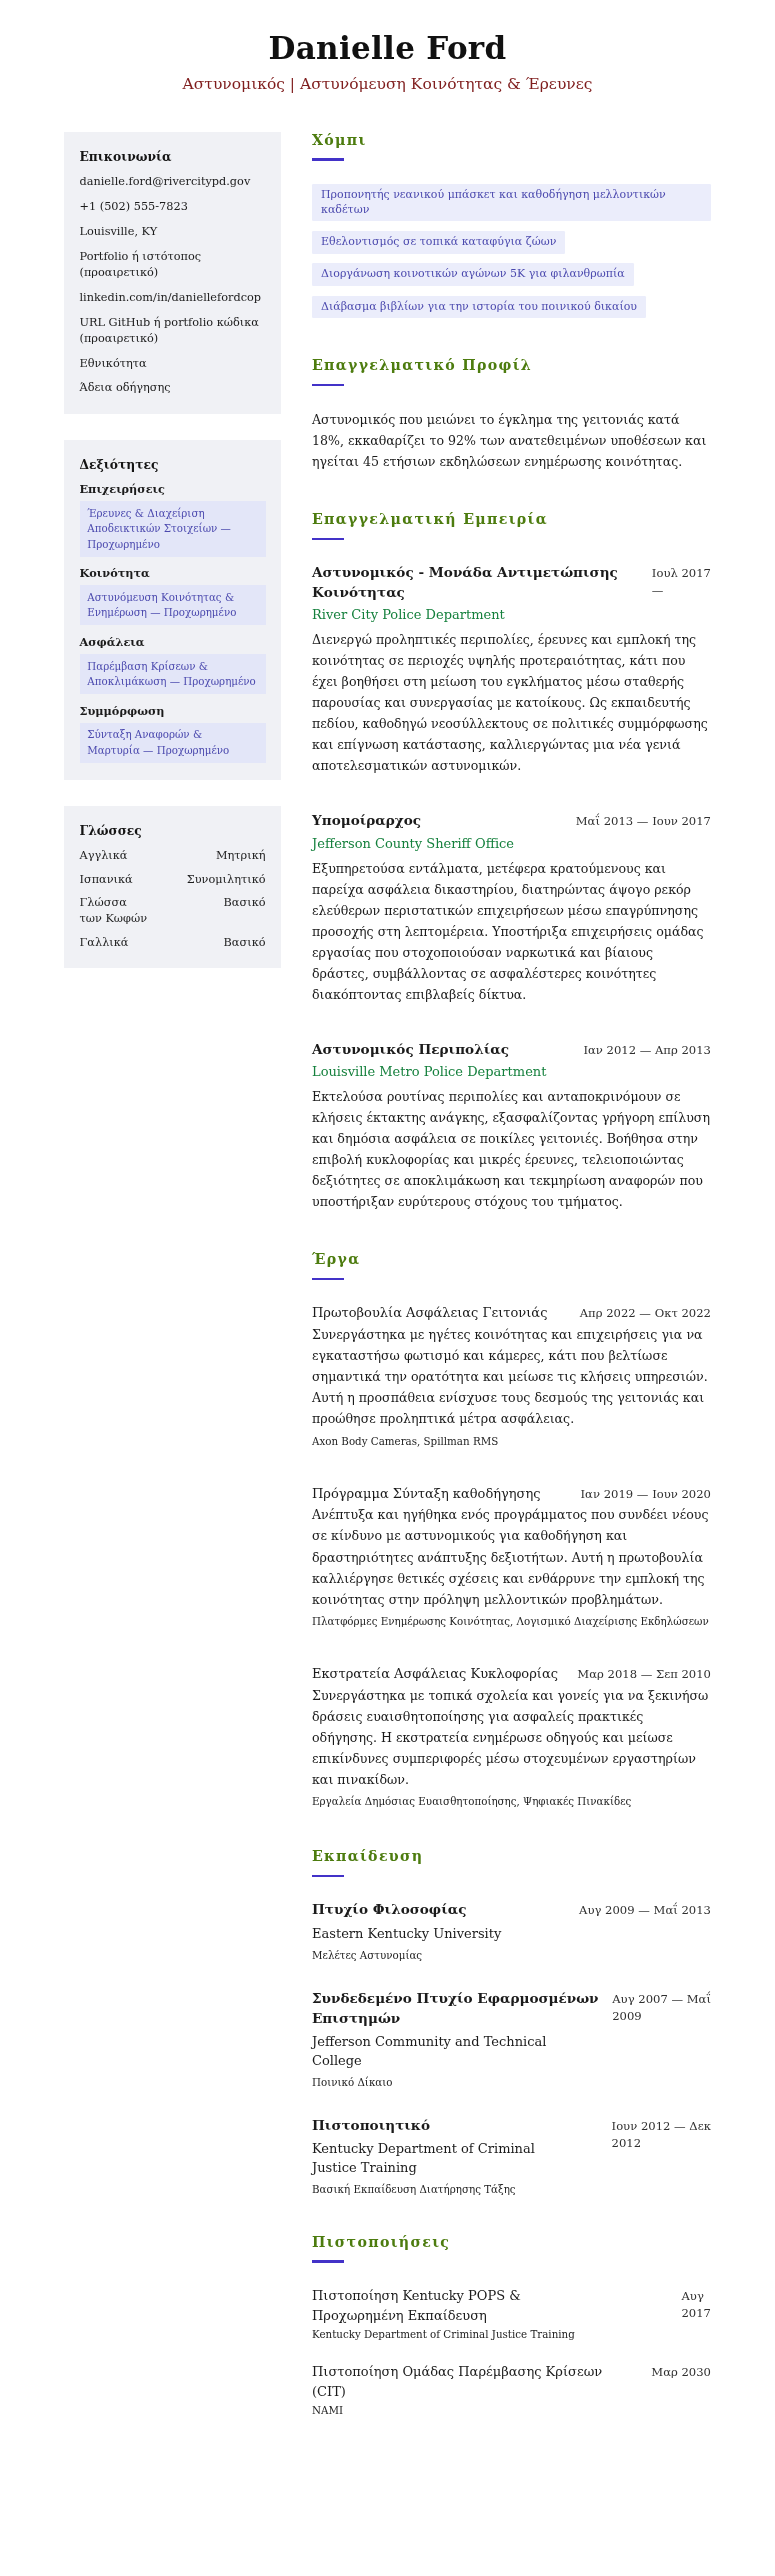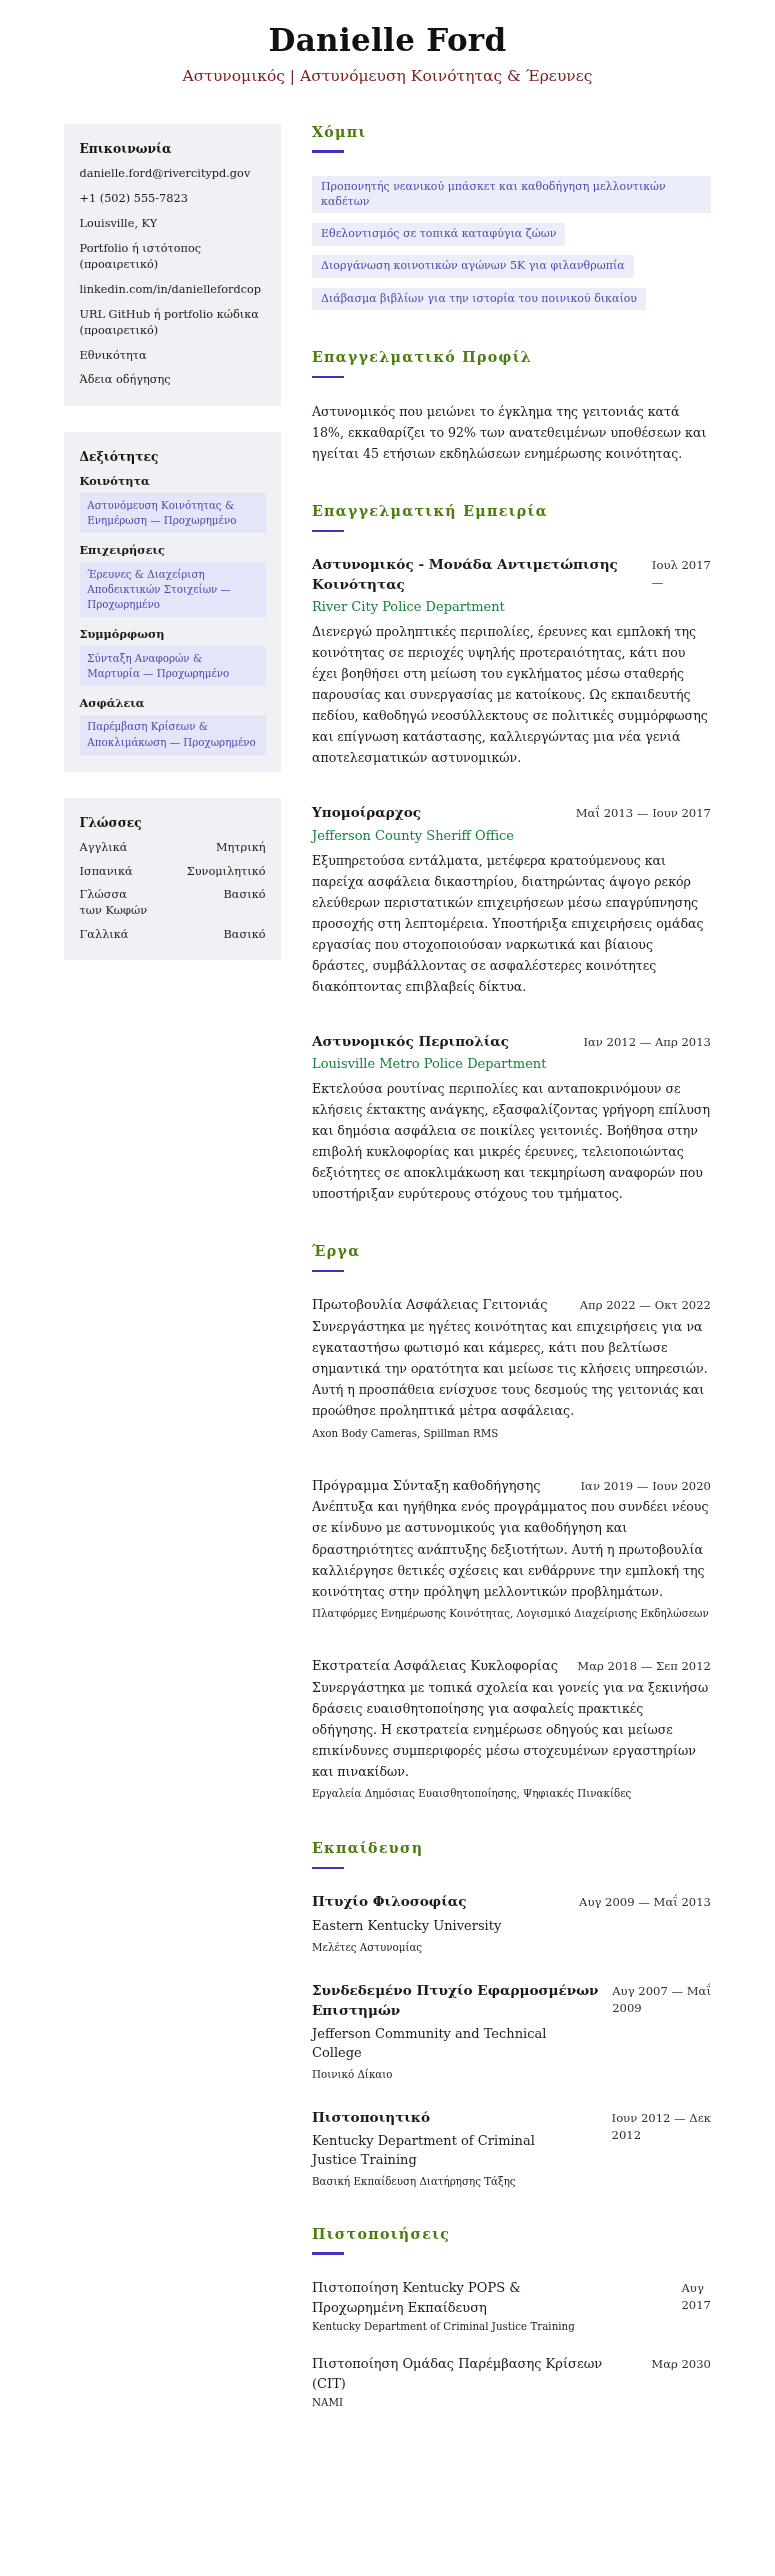--- a/index.html
+++ b/index.html
@@ -1,18 +1,18 @@
 <!DOCTYPE html>
 <html lang="el" style="font-size:10.3px"><head>
 <meta charset="utf-8">
 <title>Resume</title>
 <style>
   html,body { margin:0; padding:0; background:#ffffff; }
   body { font-family:"DejaVu Serif","Liberation Serif",serif; color:#1b1b1b; }
-  .page { width:711px; box-sizing:border-box; padding:22px 32px 45px 32px; margin:0 auto; }
+  .page { width:711px; box-sizing:border-box; padding:22px 32px 45px 32px; margin:8px auto; }
 
   
   .header { text-align:center; }
   .name { font-size:31px; font-weight:bold; letter-spacing:0.3px; color:#111; }
   .subtitle { font-size:15.5px; margin-top:9px; color:#7f1d1d; }
 
   
   .columns { display:flex; gap:31px; margin-top:39px; align-items:flex-start; }
   .sidebar { flex:0 0 217px; width:217px; }
   .main { flex:1; min-width:0; }
@@ -87,34 +87,34 @@
         <div class="contact-item">Portfolio ή ιστότοπος (προαιρετικό)</div>
         <div class="contact-item">linkedin.com/in/daniellefordcop</div>
         <div class="contact-item">URL GitHub ή portfolio κώδικα (προαιρετικό)</div>
         <div class="contact-item">Εθνικότητα</div>
         <div class="contact-item">Άδεια οδήγησης</div>
       </div>
 
       <div class="card">
         <div class="card-title">Δεξιότητες</div>
         <div class="skill-group">
+          <div class="skill-cat">Επιχειρήσεις</div>
+          <div class="side-chip">Έρευνες &amp; Διαχείριση Αποδεικτικών Στοιχείων — Προχωρημένο</div>
+        </div>
+        <div class="skill-group">
           <div class="skill-cat">Κοινότητα</div>
           <div class="side-chip">Αστυνόμευση Κοινότητας &amp; Ενημέρωση — Προχωρημένο</div>
         </div>
         <div class="skill-group">
-          <div class="skill-cat">Επιχειρήσεις</div>
-          <div class="side-chip">Έρευνες &amp; Διαχείριση Αποδεικτικών Στοιχείων — Προχωρημένο</div>
+          <div class="skill-cat">Ασφάλεια</div>
+          <div class="side-chip">Παρέμβαση Κρίσεων &amp; Αποκλιμάκωση — Προχωρημένο</div>
         </div>
         <div class="skill-group">
           <div class="skill-cat">Συμμόρφωση</div>
           <div class="side-chip">Σύνταξη Αναφορών &amp; Μαρτυρία — Προχωρημένο</div>
-        </div>
-        <div class="skill-group">
-          <div class="skill-cat">Ασφάλεια</div>
-          <div class="side-chip">Παρέμβαση Κρίσεων &amp; Αποκλιμάκωση — Προχωρημένο</div>
         </div>
       </div>
 
       <div class="card">
         <div class="card-title">Γλώσσες</div>
         <div class="lang-row">
           <span class="lang-name">Αγγλικά</span>
           <span class="lang-level">Μητρική</span>
         </div>
         <div class="lang-row">
@@ -221,21 +221,21 @@
             </div>
             <div class="body-text proj-desc">Ανέπτυξα και ηγήθηκα ενός προγράμματος που συνδέει νέους σε κίνδυνο με αστυνομικούς για καθοδήγηση και δραστηριότητες ανάπτυξης δεξιοτήτων. Αυτή η πρωτοβουλία καλλιέργησε θετικές σχέσεις και ενθάρρυνε την εμπλοκή της κοινότητας στην πρόληψη μελλοντικών προβλημάτων.</div>
             <div class="tools">Πλατφόρμες Ενημέρωσης Κοινότητας, Λογισμικό Διαχείρισης Εκδηλώσεων</div>
           </div>
 
           <div class="entry">
             <div class="entry-head">
               <div class="entry-left">
                 <div class="proj-name">Εκστρατεία Ασφάλειας Κυκλοφορίας</div>
               </div>
-              <div class="date">Μαρ 2018 — Σεπ 2012</div>
+              <div class="date">Μαρ 2018 — Σεπ 2010</div>
             </div>
             <div class="body-text proj-desc">Συνεργάστηκα με τοπικά σχολεία και γονείς για να ξεκινήσω δράσεις ευαισθητοποίησης για ασφαλείς πρακτικές οδήγησης. Η εκστρατεία ενημέρωσε οδηγούς και μείωσε επικίνδυνες συμπεριφορές μέσω στοχευμένων εργαστηρίων και πινακίδων.</div>
             <div class="tools">Εργαλεία Δημόσιας Ευαισθητοποίησης, Ψηφιακές Πινακίδες</div>
           </div>
 
         </div>
       </div>
 
       <div class="section">
         <div class="sec-title">Εκπαίδευση</div>

